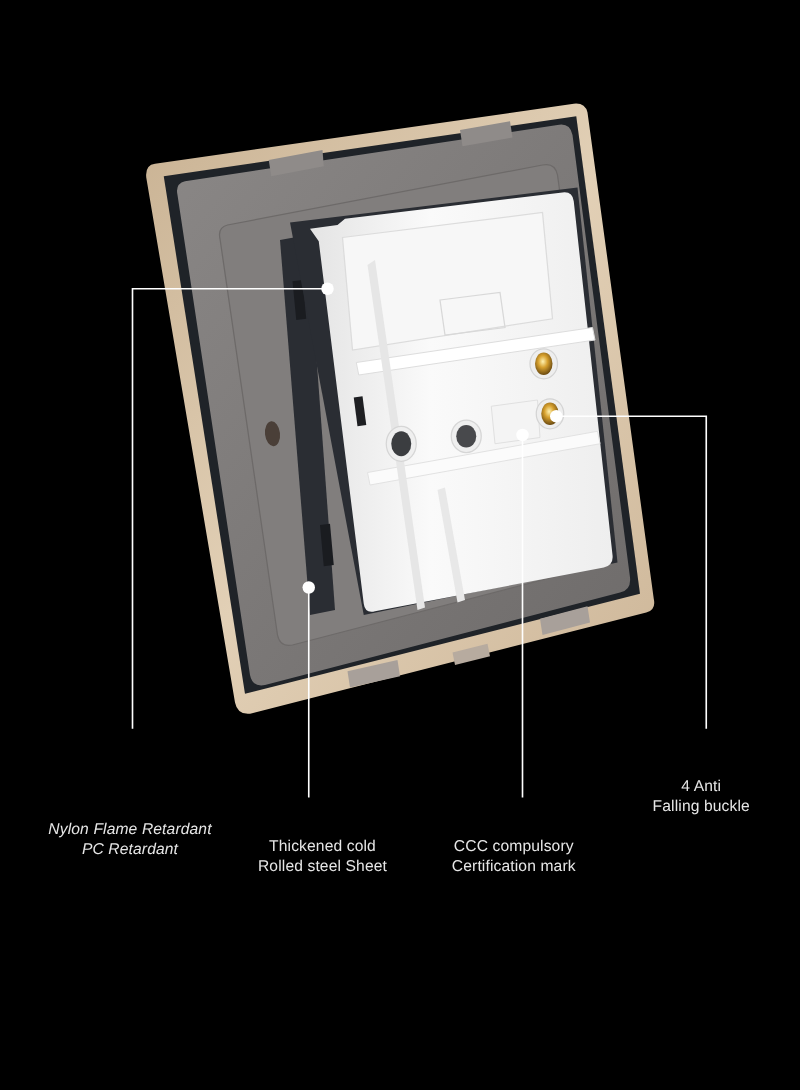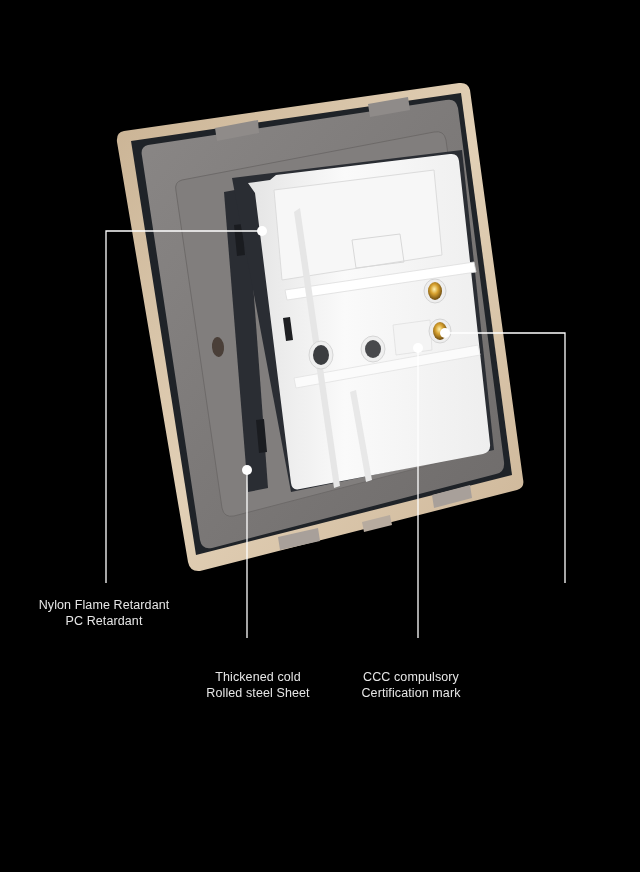--- a/index.html
+++ b/index.html
@@ -99,25 +99,29 @@
       <path id="cl3" d="M445,333 L565,333 L565,583"></path>
     </g>
     <g fill="#ffffff">
       <circle id="cd0" r="5" cx="262" cy="231"></circle>
       <circle id="cd1" r="5" cx="247" cy="470"></circle>
       <circle id="cd2" r="5" cx="418" cy="348"></circle>
       <circle id="cd3" r="5" cx="445" cy="333"></circle>
     </g>
   </svg>
 
-  <div class="label" id="lb0" style="left: 104px; top: 597px;">
+  <div class="label" id="lb0" style="left: 104px; top: 655px; font-style: italic;">
     <span>Nylon Flame Retardant</span>
     <span>PC Retardant</span>
   </div>
   <div class="label" id="lb2" style="left: 411px; top: 669px;">
     <span>CCC compulsory</span>
     <span>Certification mark</span>
   </div>
   <div class="label" id="lb1" style="left: 258px; top: 669px;">
     <span>Thickened cold</span>
     <span>Rolled steel Sheet</span>
   </div>
+  <div class="label" id="lb3" style="left: 561px; top: 621px;">
+    <span>4 Anti</span>
+    <span>Falling buckle</span>
+  </div>
 </div>
 
 </body></html>

